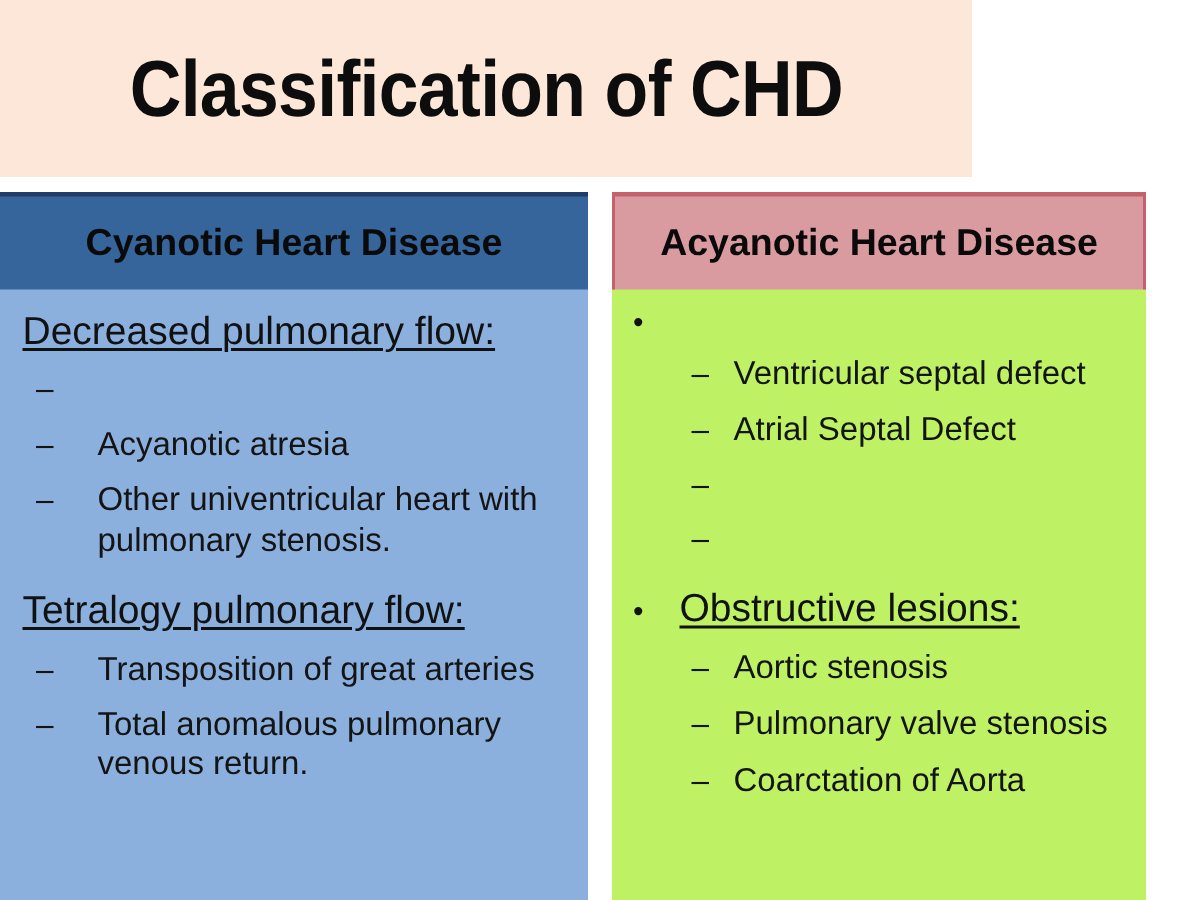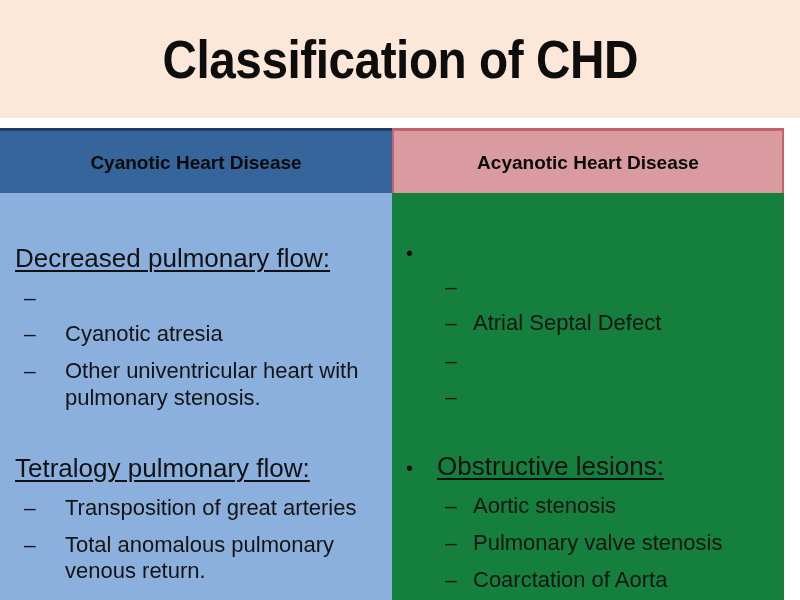--- a/index.html
+++ b/index.html
@@ -15,21 +15,21 @@
     font-family: "Liberation Sans", sans-serif;
     background: #ffffff;
     position: relative;
   }
 
   
   .title-band {
     position: absolute;
     left: 0;
     top: 0;
-    width: 800px;
+    width: 648px;
     height: 118px;
     background: #fce7d8;
     display: flex;
     align-items: center;
     justify-content: center;
   }
 
   .title-text {
     font-family: "Liberation Sans", sans-serif;
     font-weight: bold;
@@ -44,21 +44,21 @@
 
   
   .panel {
     position: absolute;
     top: 128px;
     height: 472px;
     overflow: hidden;
   }
 
   .panel-left  { left: 0px;   width: 392px; background: #8bb0de; }
-  .panel-right { left: 392px; width: 392px; background: #15803d; }
+  .panel-right { left: 408px; width: 356px; background: #bef264; }
 
   .panel-header {
     height: 65px;
     display: flex;
     align-items: center;
     justify-content: center;
     text-align: center;
   }
 
   .panel-header.left {
@@ -69,41 +69,40 @@
   .panel-header.right {
     background: #d99aa0;
     border-top: 3px solid #c4626c;
     border-left: 2px solid #c4626c;
     border-right: 2px solid #c4626c;
   }
 
   .panel-header-text {
     font-family: "Liberation Sans", sans-serif;
     font-weight: bold;
-    font-size: 19px;
+    font-size: 25px;
     color: #0a0a0a;
     line-height: 1;
     white-space: nowrap;
   }
 
   
   .panel-body {
     padding-top: 8px;
   }
 
   .group { }
 
   .group-heading {
     display: flex;
     align-items: baseline;
     font-size: 26px;
     color: #111111;
     line-height: 1.18;
     padding-top: 4px;
-    margin-top: 38px;
   }
 
   .group-heading .marker {
     flex: 0 0 auto;
     text-align: left;
   }
 
   .group-heading .heading-label {
     text-decoration: underline;
     text-underline-offset: 3px;
@@ -167,21 +166,21 @@
     <div class="group">
       <div class="group-heading">
 
         <span class="heading-label">Decreased pulmonary flow:</span>
       </div>
       <div class="sub-item">
         <span class="marker">–</span>
       </div>
       <div class="sub-item">
         <span class="marker">–</span>
-        <span class="sub-label">Cyanotic atresia</span>
+        <span class="sub-label">Acyanotic atresia</span>
       </div>
       <div class="sub-item">
         <span class="marker">–</span>
         <span class="sub-label">Other univentricular heart with pulmonary stenosis.</span>
       </div>
     </div>
 
     <div class="group">
       <div class="group-heading">
 
@@ -205,20 +204,21 @@
     <span class="panel-header-text">Acyanotic Heart Disease</span>
   </div>
   <div class="panel-body">
 
     <div class="group">
       <div class="group-heading">
         <span class="marker">•</span>
       </div>
       <div class="sub-item">
         <span class="marker">–</span>
+        <span class="sub-label">Ventricular septal defect</span>
       </div>
       <div class="sub-item">
         <span class="marker">–</span>
         <span class="sub-label">Atrial Septal Defect</span>
       </div>
       <div class="sub-item">
         <span class="marker">–</span>
       </div>
       <div class="sub-item">
         <span class="marker">–</span>

